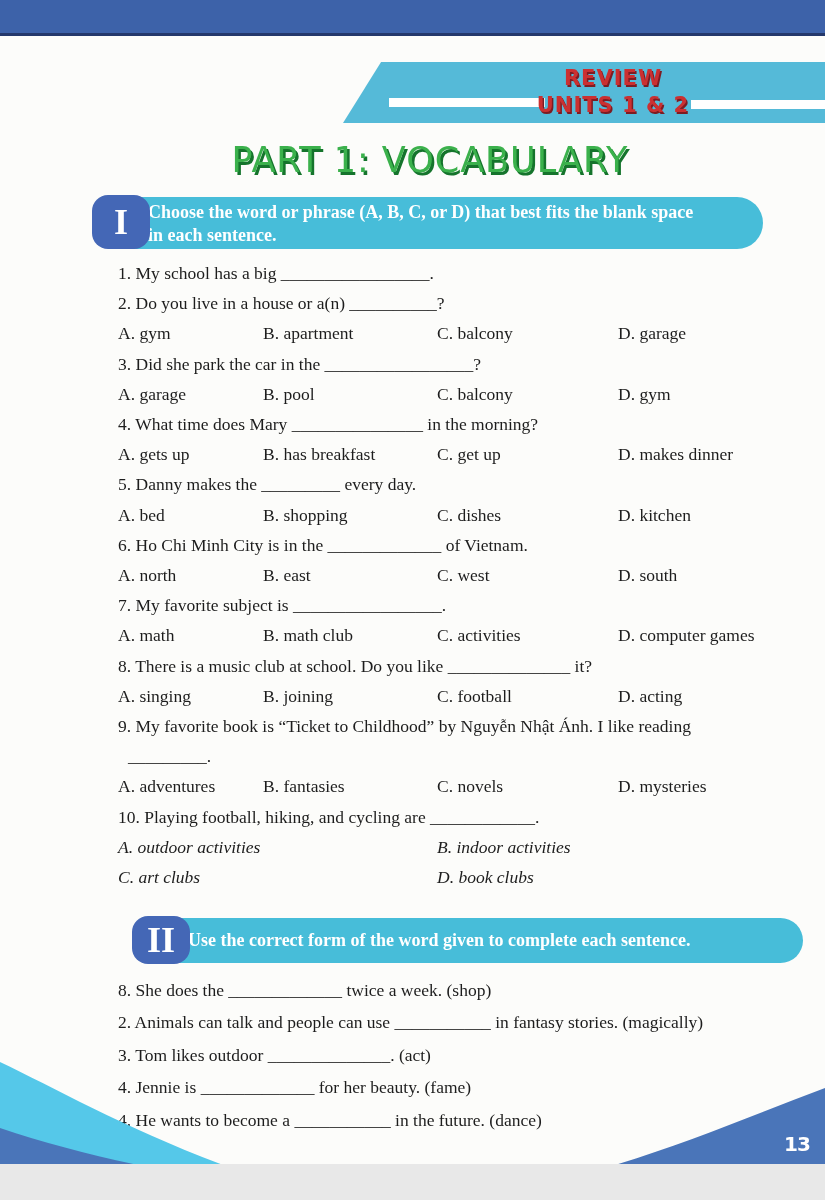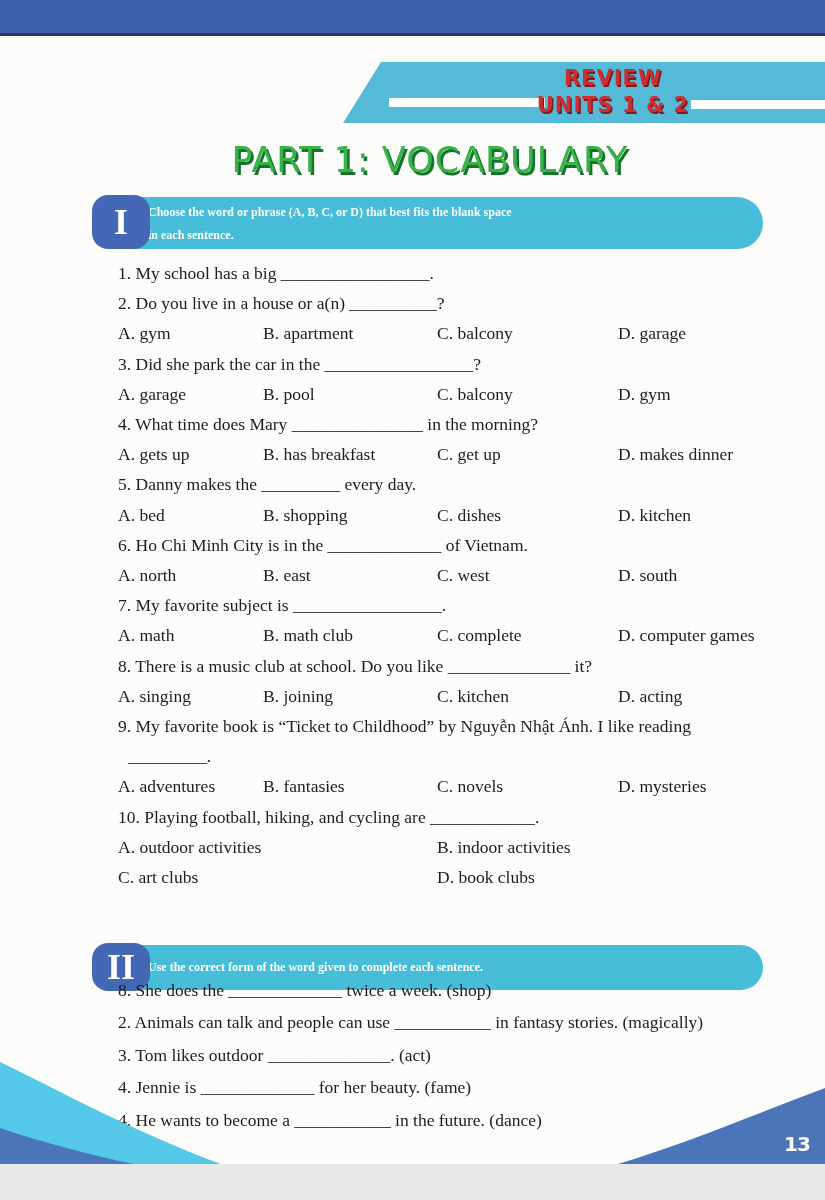--- a/index.html
+++ b/index.html
@@ -43,41 +43,41 @@
   .section-header {
     position:absolute; left:92px; width:671px;
     background:#47bdd9; border-radius:26px;
   }
   .section-header .badge {
     position:absolute; left:0; top:-2px; width:58px; border-radius:16px;
     background:#4467b6; color:#ffffff; text-align:center;
     font-family:"Liberation Serif", serif; font-weight:bold; font-size:36px;
   }
   .section-header .instr {
-    color:#ffffff; font-weight:bold; font-size:12px;
+    color:#ffffff; font-weight:bold; font-size:18px;
     padding-left:56px; padding-right:14px;
   }
   .sec1 { top:197px; height:52px; }
   .sec1 .badge { height:54px; line-height:54px; }
   .sec1 .instr { padding-top:4px; line-height:23px; }
-  .sec2 { top:945px; height:45px; }
+  .sec2 { top:918px; height:45px;margin-left:40px; }
   .sec2 .badge { height:48px; line-height:48px; }
   .sec2 .instr { line-height:45px; }
 
   
   .s1-content {
     position:absolute; left:118px; top:258px; width:692px;
     font-size:17.5px; line-height:30.2px;
   }
   .s2-content {
     position:absolute; left:118px; top:974px; width:692px;
     font-size:17.5px; line-height:32.4px;
   }
   .opts4 { display:grid; grid-template-columns:145px 174px 181px 1fr; }
-  .opts2 { display:grid; grid-template-columns:319px 1fr; }
+  .opts2 { display:grid; grid-template-columns:319px 1fr;font-style:italic; }
   .qline, .opts4 span, .opts2 span { white-space:nowrap; }
 
   
   .bottom-waves { position:absolute; left:0; top:1050px; width:825px; height:150px; }
   .page-number {
     position:absolute; left:772px; top:1132px;
     font-family:"DejaVu Sans", sans-serif; font-weight:bold;
     font-size:20px; letter-spacing:-1px; color:#ffffff;margin-left:12px;
   }
 </style>
@@ -147,29 +147,29 @@
       <span>A. north</span>
       <span>B. east</span>
       <span>C. west</span>
       <span>D. south</span>
     </div>
 
     <div class="qline">7. My favorite subject is _________________.</div>
     <div class="opts4">
       <span>A. math</span>
       <span>B. math club</span>
-      <span>C. complete</span>
+      <span>C. activities</span>
       <span>D. computer games</span>
     </div>
 
     <div class="qline">8. There is a music club at school. Do you like ______________ it?</div>
     <div class="opts4">
       <span>A. singing</span>
       <span>B. joining</span>
-      <span>C. kitchen</span>
+      <span>C. football</span>
       <span>D. acting</span>
     </div>
 
     <div class="qline">9. My favorite book is “Ticket to Childhood” by Nguyễn Nhật Ánh. I like reading</div>
     <div class="qline" style="padding-left:10px;">_________.</div>
     <div class="opts4">
       <span>A. adventures</span>
       <span>B. fantasies</span>
       <span>C. novels</span>
       <span>D. mysteries</span>

